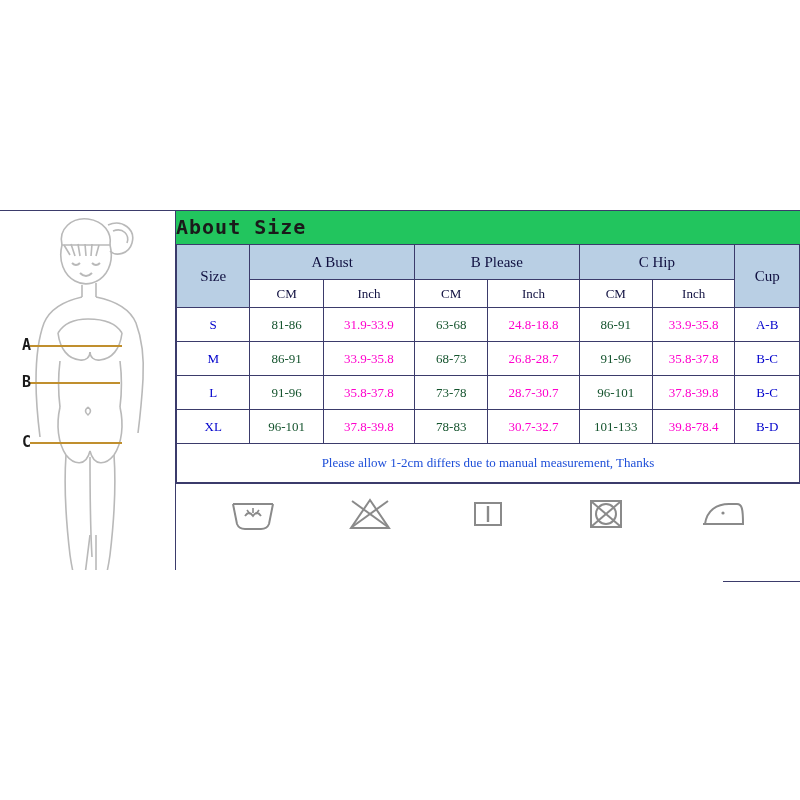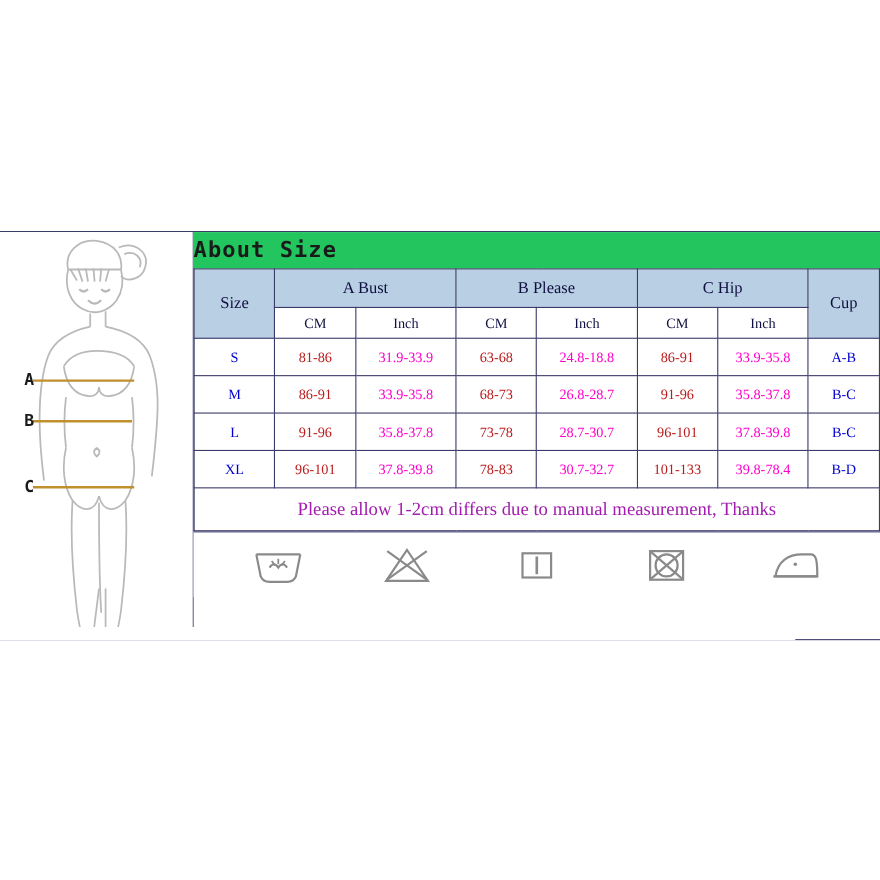--- a/index.html
+++ b/index.html
@@ -101,27 +101,27 @@
     font-size: 13px;
     color: #101040;
     height: 27px;
     margin-left: 32px;
   }
   .rowcell {
     height: 33px;
     font-size: 13px;
   }
   .sizecol { color: #0000cc; font-weight: bold; }
-  .cmcol { color: #b91c1c; }
+  .cmcol { color: #14532d; }
   .inchcol { color: #ff00cc; }
   .cupcol { color: #0000cc; }
   .note-row td {
     height: 38px;
-    font-size: 17px;
-    color: #a21caf;
+    font-size: 13px;
+    color: #1d4ed8;
     background: #ffffff;
     text-align: center;
     letter-spacing: 0px;
   }
   #care-row {
     border-top: 1px solid #3b3b6b;
     height: 60px;
     display: flex;
     align-items: center;
     justify-content: space-around;

